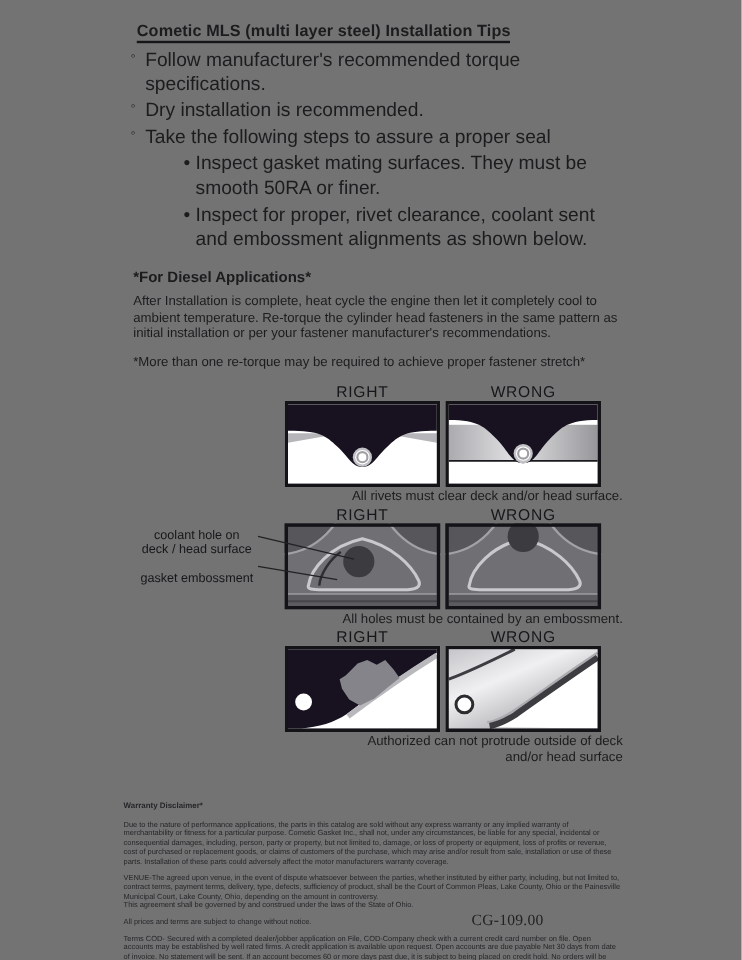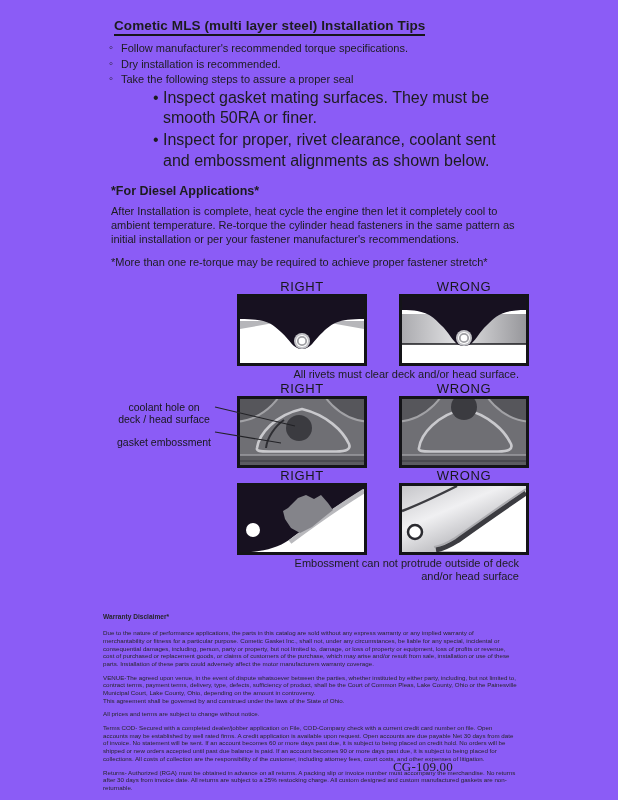--- a/index.html
+++ b/index.html
@@ -1,36 +1,36 @@
 <!DOCTYPE html>
 <html><head>
 <meta charset="utf-8">
 <style>
   * { margin:0; padding:0; box-sizing:border-box; }
   html,body { background:#e8e8e8; }
   body { font-family:"Liberation Sans","DejaVu Sans",sans-serif; color:#1c1c1e; }
-  .page { position:relative; width:618px; height:800px; background:#8b5cf6; margin:0 auto; overflow:hidden; }
+  .page { position:relative; width:618px; height:800px; background:#737373; margin:0 auto; overflow:hidden; }
   .content { position:absolute; left:109px; top:18px; width:410px; }
 
   .title { font-size:13.5px; font-weight:bold; margin:0 0 8px 5px; letter-spacing:0.1px; }
   .title span { border-bottom:2px solid #15151a; padding-bottom:1px; }
 
-  .tips { list-style:none; font-size:11px; line-height:1.28; }
+  .tips { list-style:none; font-size:16px; line-height:1.28; }
   .tips li { position:relative; padding-left:12px; margin-bottom:1.5px; }
   .tips li::before { content:"◦"; position:absolute; left:0; top:-1px; font-size:11px; }
   .subtips { list-style:none; font-size:16px; line-height:1.28; margin-left:44px; }
   .subtips li { position:relative; padding-left:10px; margin-bottom:1.5px; }
   .subtips li::before { content:"•"; position:absolute; left:0; top:0; }
 
   .diesel-heading { font-size:12.5px; font-weight:bold; margin:13px 0 7px 2px; }
   .para { font-size:11px; line-height:1.25; margin:0 0 10px 2px; white-space:pre-line; }
 
   .dia-section { margin-top:8px; }
   .dia-row { position:relative; padding-left:128px; margin-bottom:1px; }
-  .dia-pair { display:flex; gap:32px; }
+  .dia-pair { display:flex; gap:4px; }
   .dia-col { width:130px; }
   .dia-label { text-align:center; font-size:13px; line-height:14px; letter-spacing:0.6px; color:#17171b; }
   svg.panel { display:block; width:130px; height:72px; }
   .dia-caption { font-size:11px; line-height:1.18; margin-top:2px; white-space:pre-line;text-align:right; }
 
   .dia-annotations { position:absolute; left:6px; top:8px; width:98px; text-align:center;
                      font-size:10.5px; line-height:1.12; white-space:pre-line; color:#17171b; }
   .annotation-2 { margin-top:0; }
   .leader-svg { position:absolute; left:0; top:0; width:410px; height:86px; pointer-events:none; }
 
@@ -137,20 +137,21 @@
               <path d="M20,52 C22,38 38,19 65,13 C90,19 106,35 112,48 C114,53 110,55.5 99,55.5 L32,55.5 C23,55.5 19,55 20,52 Z" fill="none" stroke="#c9c9cd" stroke-width="2.6"></path>
               <circle cx="65" cy="11" r="13" fill="#3b3b40"></circle>
               <rect x="1.5" y="1.5" width="127" height="69" fill="none" stroke="#141418" stroke-width="3"></rect>
             </svg>
           </div>
         </div>
         <svg class="leader-svg" viewBox="0 0 410 86">
           <line x1="106" y1="25" x2="186" y2="44" stroke="#222226" stroke-width="1.1"></line>
           <line x1="106" y1="50" x2="172" y2="61" stroke="#222226" stroke-width="1.1"></line>
         </svg>
+        <div class="dia-caption">All holes must be contained by an embossment.</div>
       </div>
 
       <div class="dia-row">
         <div class="dia-pair">
           <div class="dia-col">
             <div class="dia-label">RIGHT</div>
             <svg class="panel" viewBox="0 0 130 72">
               <rect width="130" height="72" fill="#ffffff"></rect>
               <path d="M3,3 H127 V6 C98,24 72,42 52,57 C42,64 28,68 14,69 L3,69 Z" fill="#171120"></path>
               <path d="M127,8 C98,26 73,44 53,59" stroke="#b9b9bd" stroke-width="4.5" fill="none"></path>
@@ -173,21 +174,21 @@
               <rect x="3" y="3" width="124" height="66" fill="url(#g3w)"></rect>
               <path d="M127,12 C100,31 76,48 60,59 C52,64 44,67 38,68 L127,69 Z" fill="#ffffff"></path>
               <path d="M127,6 C98,25 74,43 56,55 C48,60 42,63 35,64" stroke="#ababaf" stroke-width="2" fill="none"></path>
               <path d="M127,10 C99,29 75,46 58,58 C50,63 43,66 37,67" stroke="#3c3c41" stroke-width="5" fill="none"></path>
               <path d="M3,28 C24,20 44,10 58,3" stroke="#3c3c41" stroke-width="2.5" fill="none"></path>
               <circle cx="16" cy="49" r="7" fill="#ffffff" stroke="#2b2b30" stroke-width="2.5"></circle>
               <rect x="1.5" y="1.5" width="127" height="69" fill="none" stroke="#141418" stroke-width="3"></rect>
             </svg>
           </div>
         </div>
-        <div class="dia-caption">Embossment can not protrude outside of deck
+        <div class="dia-caption">Authorized can not protrude outside of deck
 and/or head surface</div>
       </div>
 
     </div>
 
     <div class="warranty">
       <div class="warranty-heading">Warranty Disclaimer*</div>
       <p>Due to the nature of performance applications, the parts in this catalog are sold without any express warranty or any implied warranty of merchantability or fitness for a particular purpose.  Cometic Gasket Inc., shall not, under any circumstances, be liable for any special, incidental or consequential damages, including, person, party or property, but not limited to, damage, or loss of property or equipment, loss of profits or revenue, cost of purchased or replacement goods, or claims of customers of the purchase, which may arise and/or result from sale, installation or use of these parts.  Installation of these parts could adversely affect the motor manufacturers warranty coverage.</p>
       <p>VENUE-The agreed upon venue, in the event of dispute whatsoever between the parties, whether instituted by either party, including, but not limited to, contract terms, payment terms, delivery, type, defects, sufficiency of product, shall be the Court of Common Pleas, Lake County, Ohio or the Painesville Municipal Court, Lake County, Ohio, depending on the amount in controversy.
 This agreement shall be governed by and construed under the laws of the State of Ohio.</p>

